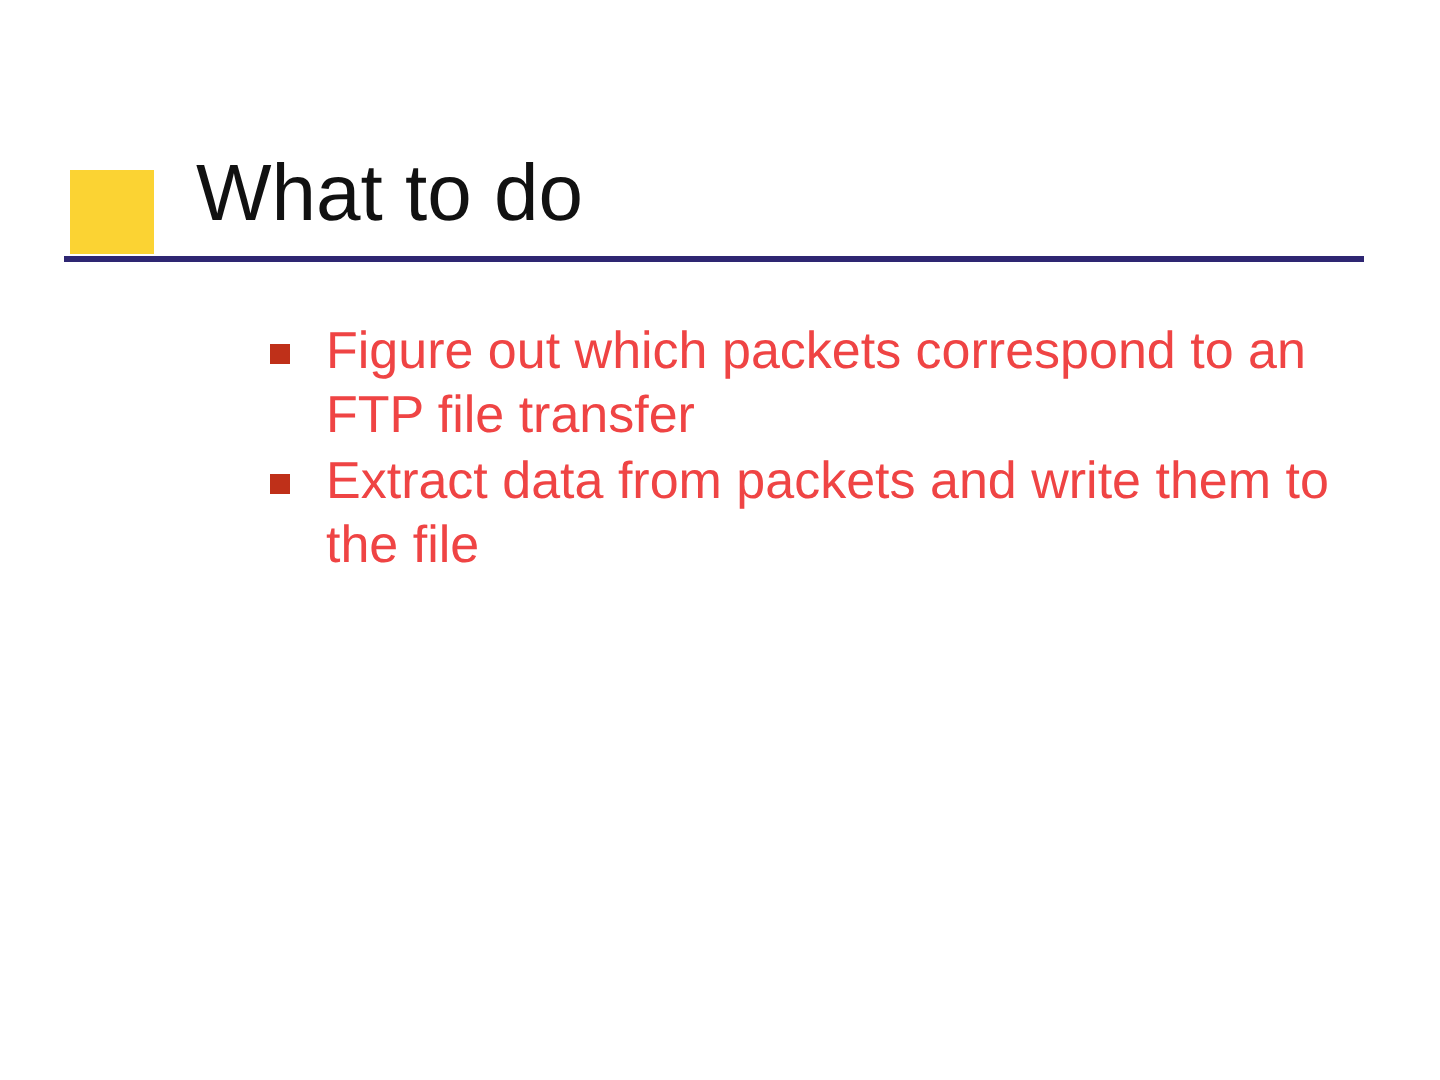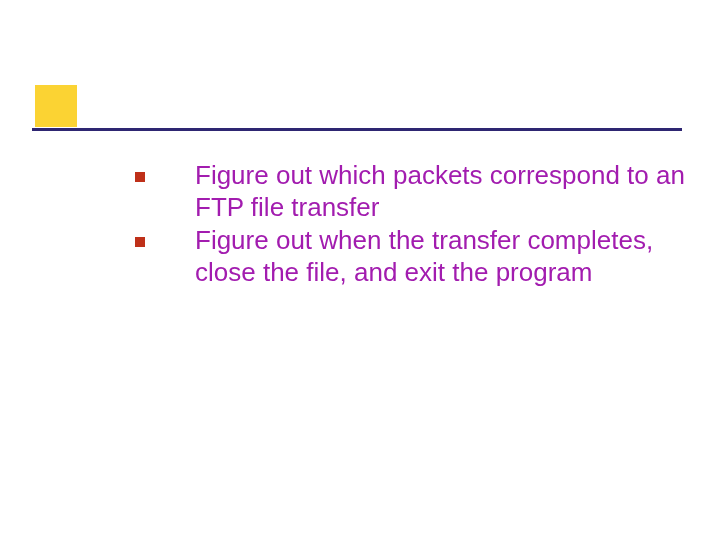--- a/index.html
+++ b/index.html
@@ -56,35 +56,35 @@
     flex: 0 0 auto;
     width: 10px;
     height: 10px;
     background: #bf3019;
     margin-top: 12px;
     margin-right: 18px;
   }
   .bullet-text {
     font-size: 26px;
     line-height: 1.22;
-    color: #a21caf;
+    color: #ef4444;
     font-family: Verdana, Geneva, sans-serif;
-    margin-left: 32px;
   }
 </style>
 </head>
 <body>
 
 <div class="slide">
   <div class="accent-box"></div>
+  <div class="title">What to do</div>
   <div class="title-rule"></div>
 
   <div class="bullets">
     <div class="bullet-item">
       <div class="bullet-marker"></div>
       <div class="bullet-text">Figure out which packets correspond to an FTP file transfer</div>
     </div>
     <div class="bullet-item">
       <div class="bullet-marker"></div>
-      <div class="bullet-text">Figure out when the transfer completes, close the file, and exit the program</div>
+      <div class="bullet-text">Extract data from packets and write them to the file</div>
     </div>
   </div>
 </div>
 
 </body></html>

